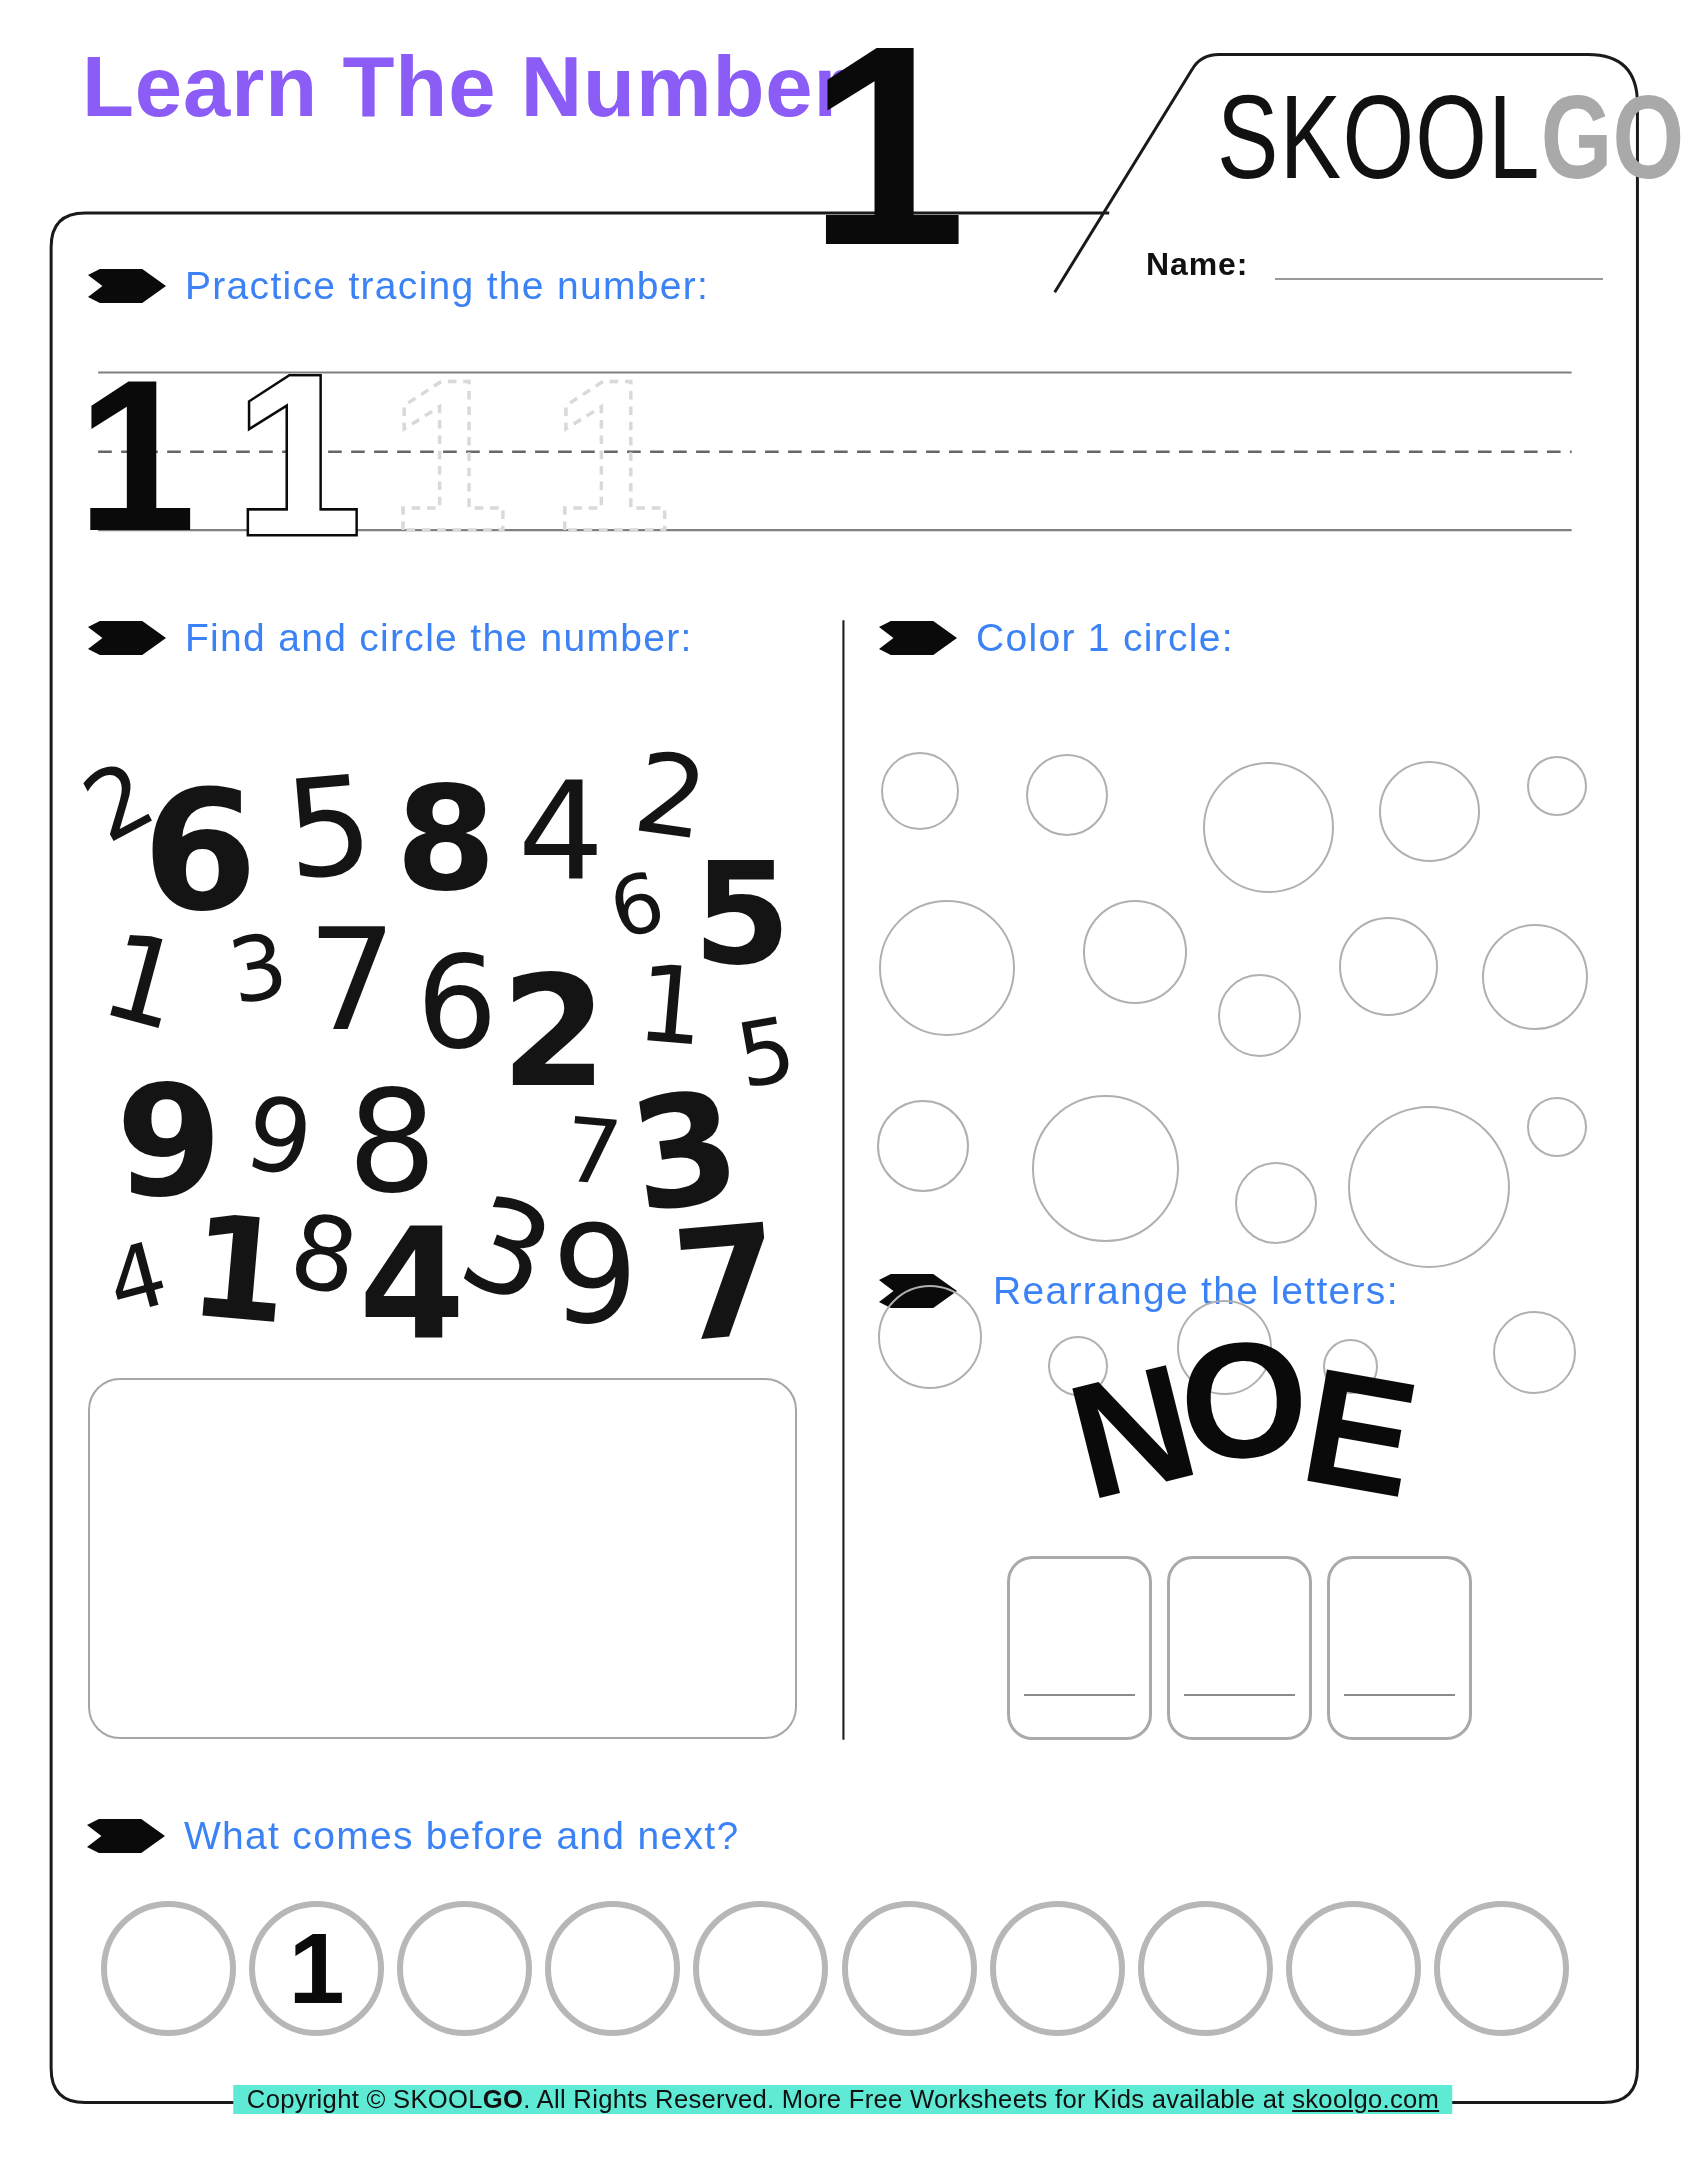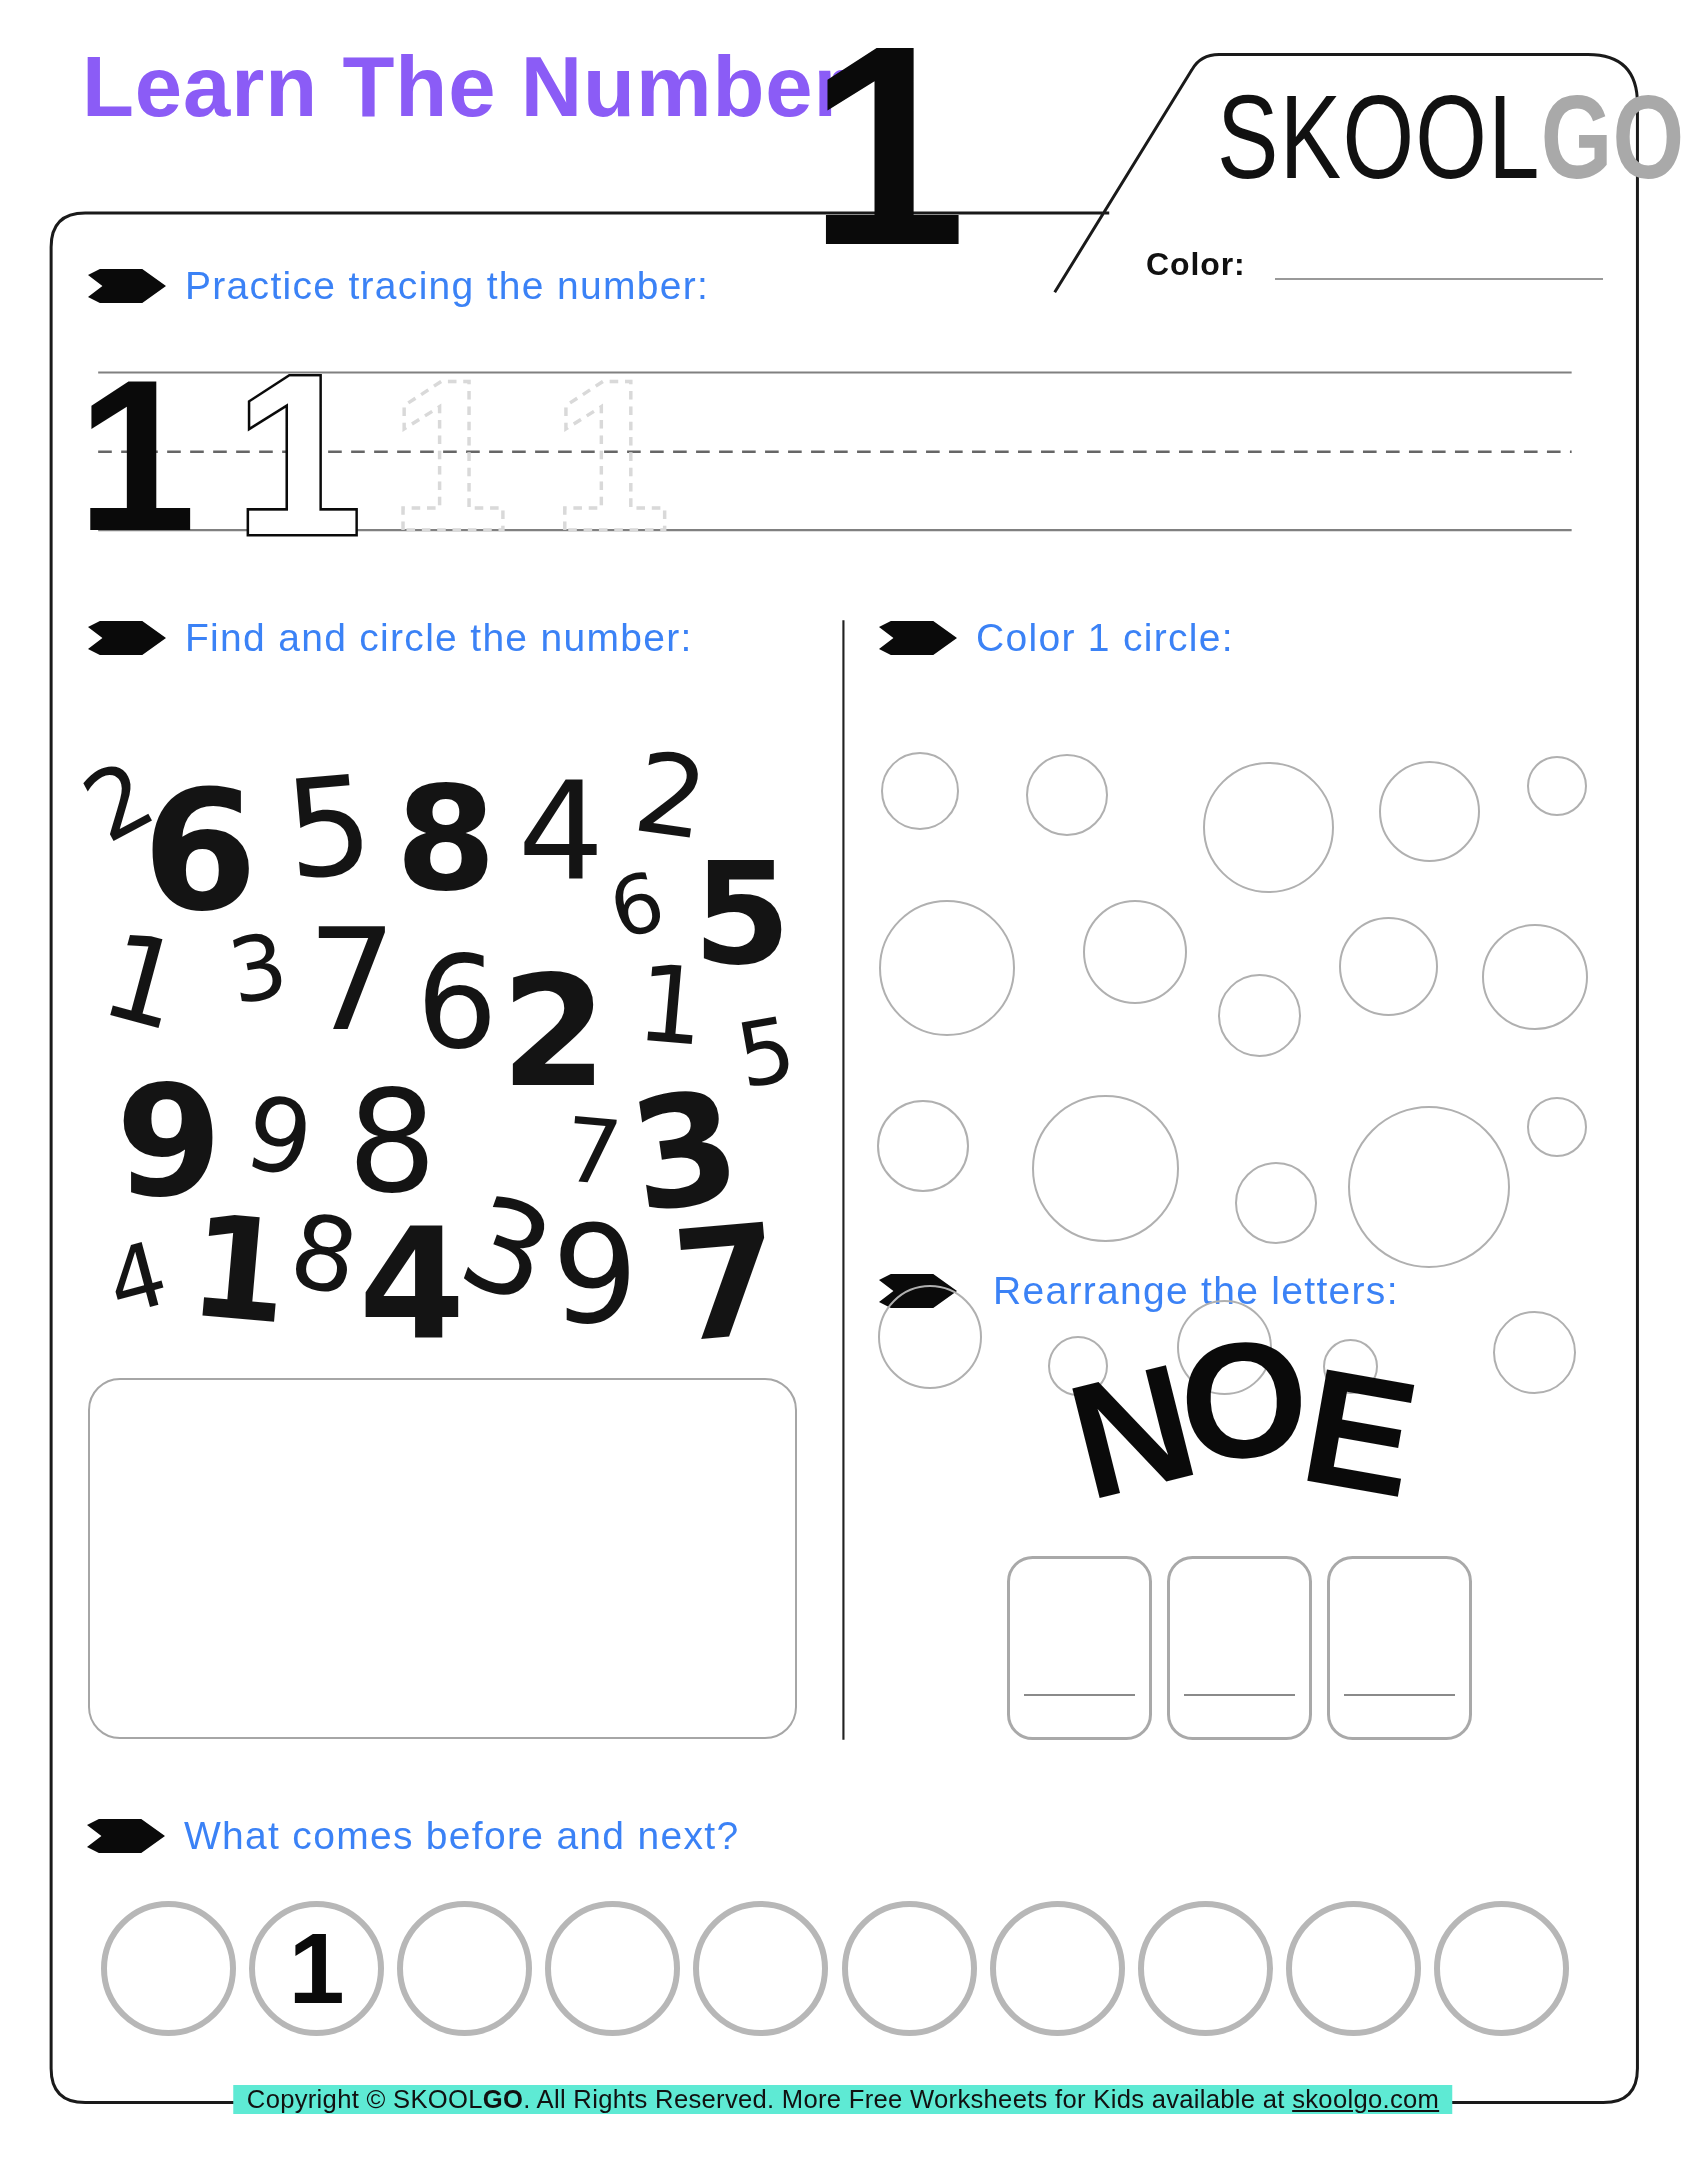--- a/index.html
+++ b/index.html
@@ -90,21 +90,21 @@
              L 1922 2428 Q 1922 2468 1882 2468 L 1618 2468
              M 338 2468 L 100 2468 Q 60 2468 60 2428 L 60 290 Q 60 250 100 250" fill="none" stroke="#1a1a1a" stroke-width="3.5"></path>
     <line x1="990" y1="728" x2="990" y2="2042" stroke="#222" stroke-width="2.5"></line>
   </svg>
 
   <div class="abs title">Learn The Number</div>
   <div class="abs big-numeral">1</div>
   <div class="abs logo">
     <span class="lg-black">SKOOL</span><span class="lg-gray">GO</span>
   </div>
-  <div class="abs name-row">Color:</div>
+  <div class="abs name-row">Name:</div>
   <div class="abs name-line"></div>
 
   <div class="abs heading" style="left:88px;top:264px;">
     <span class="arrow-icon">
         <svg width="78" height="34" viewBox="0 0 92 40">
           <polygon points="14,0 64,0 92,20 64,40 14,40 0,33 17,20 0,7" fill="#0a0a0a"></polygon>
         </svg>
       </span>
     <span class="h-label">Practice tracing the number:</span>
   </div>

